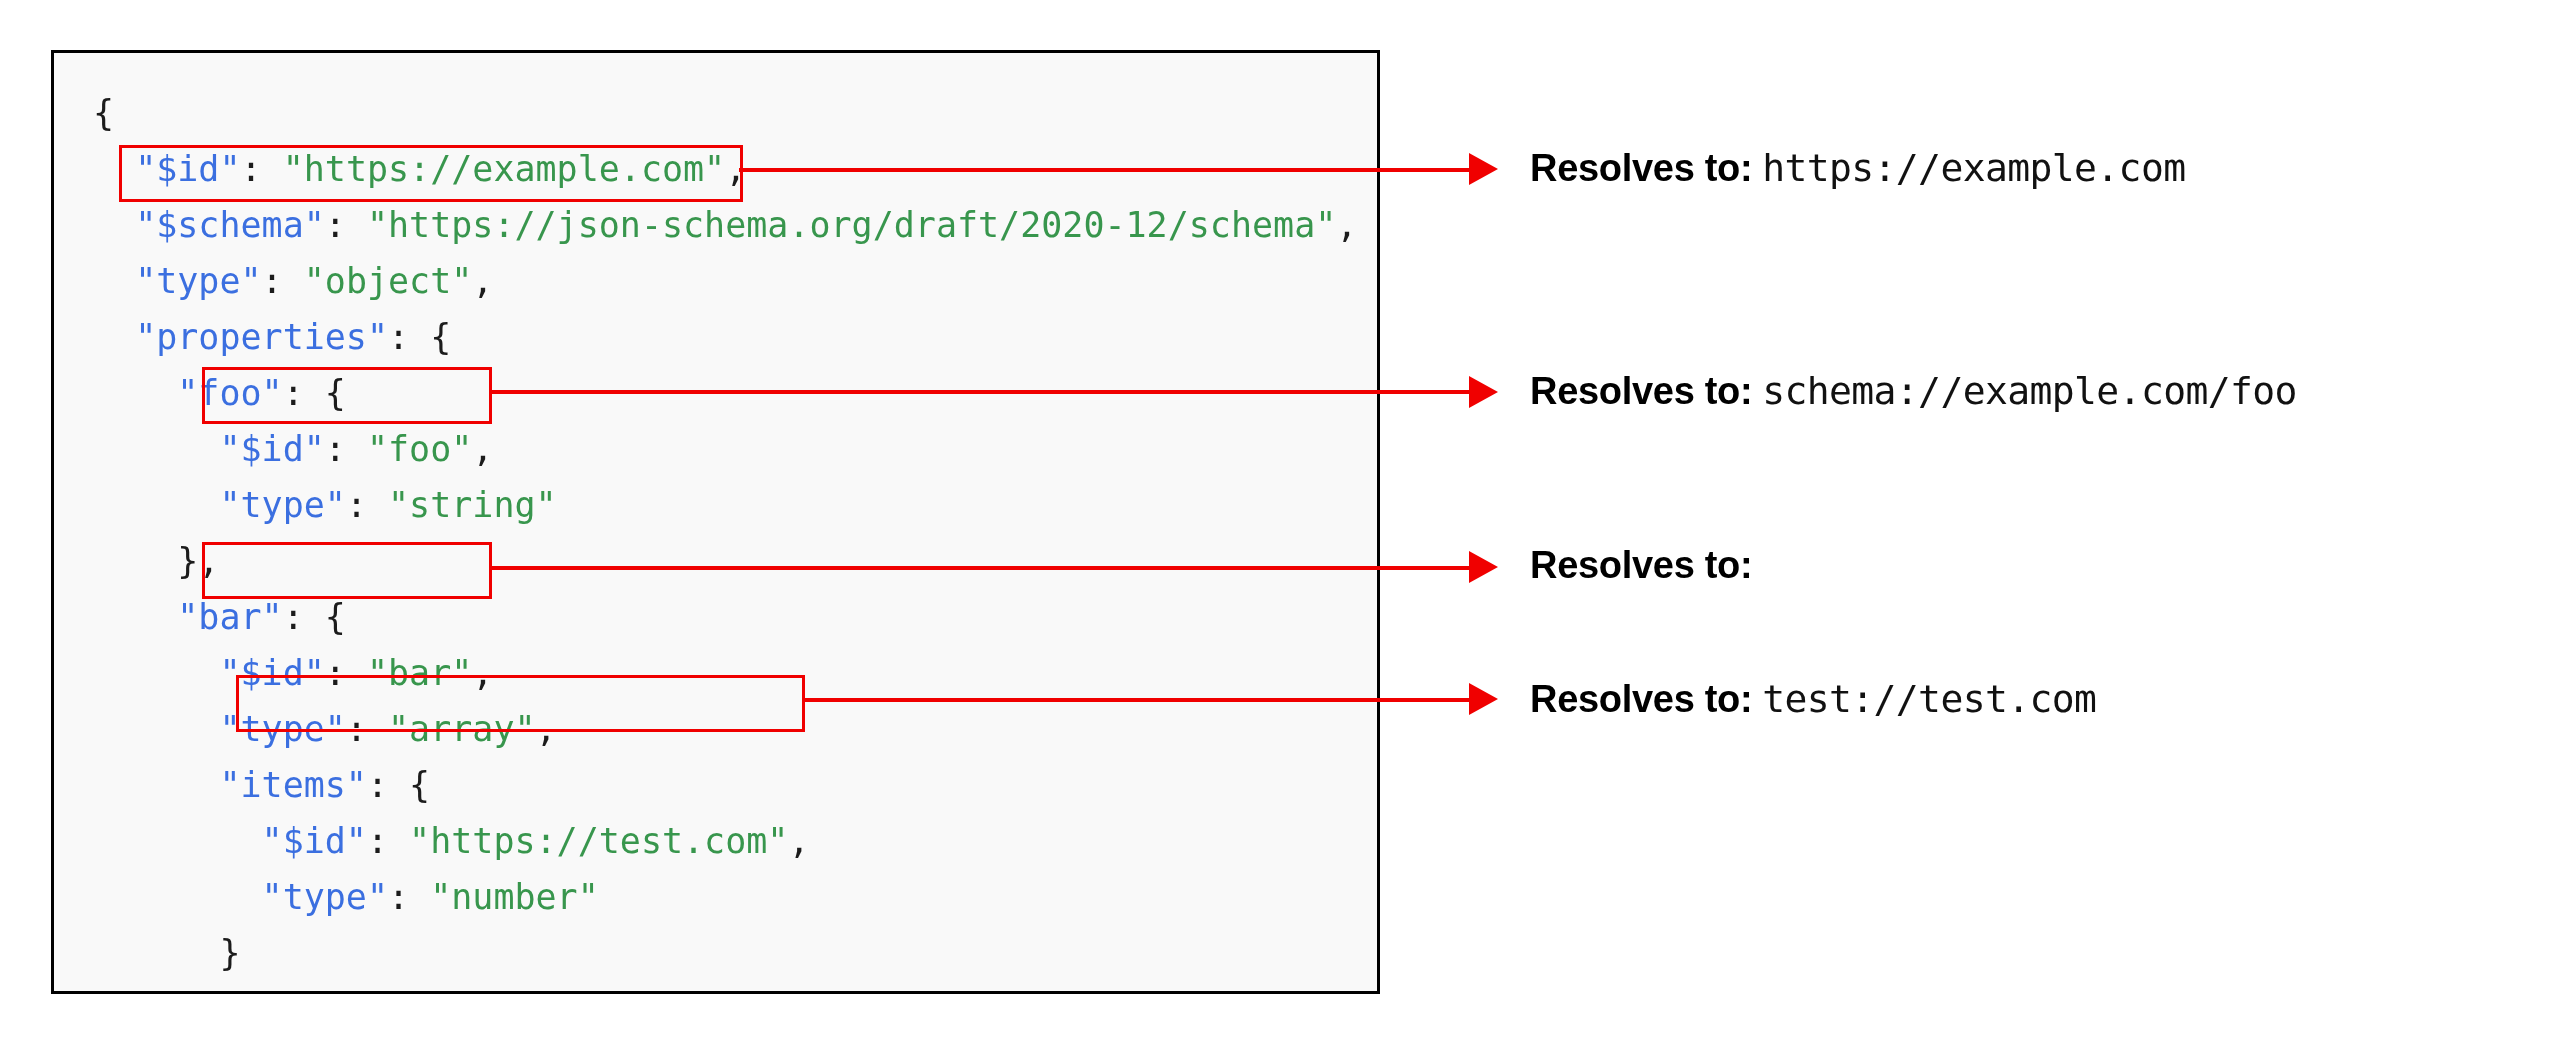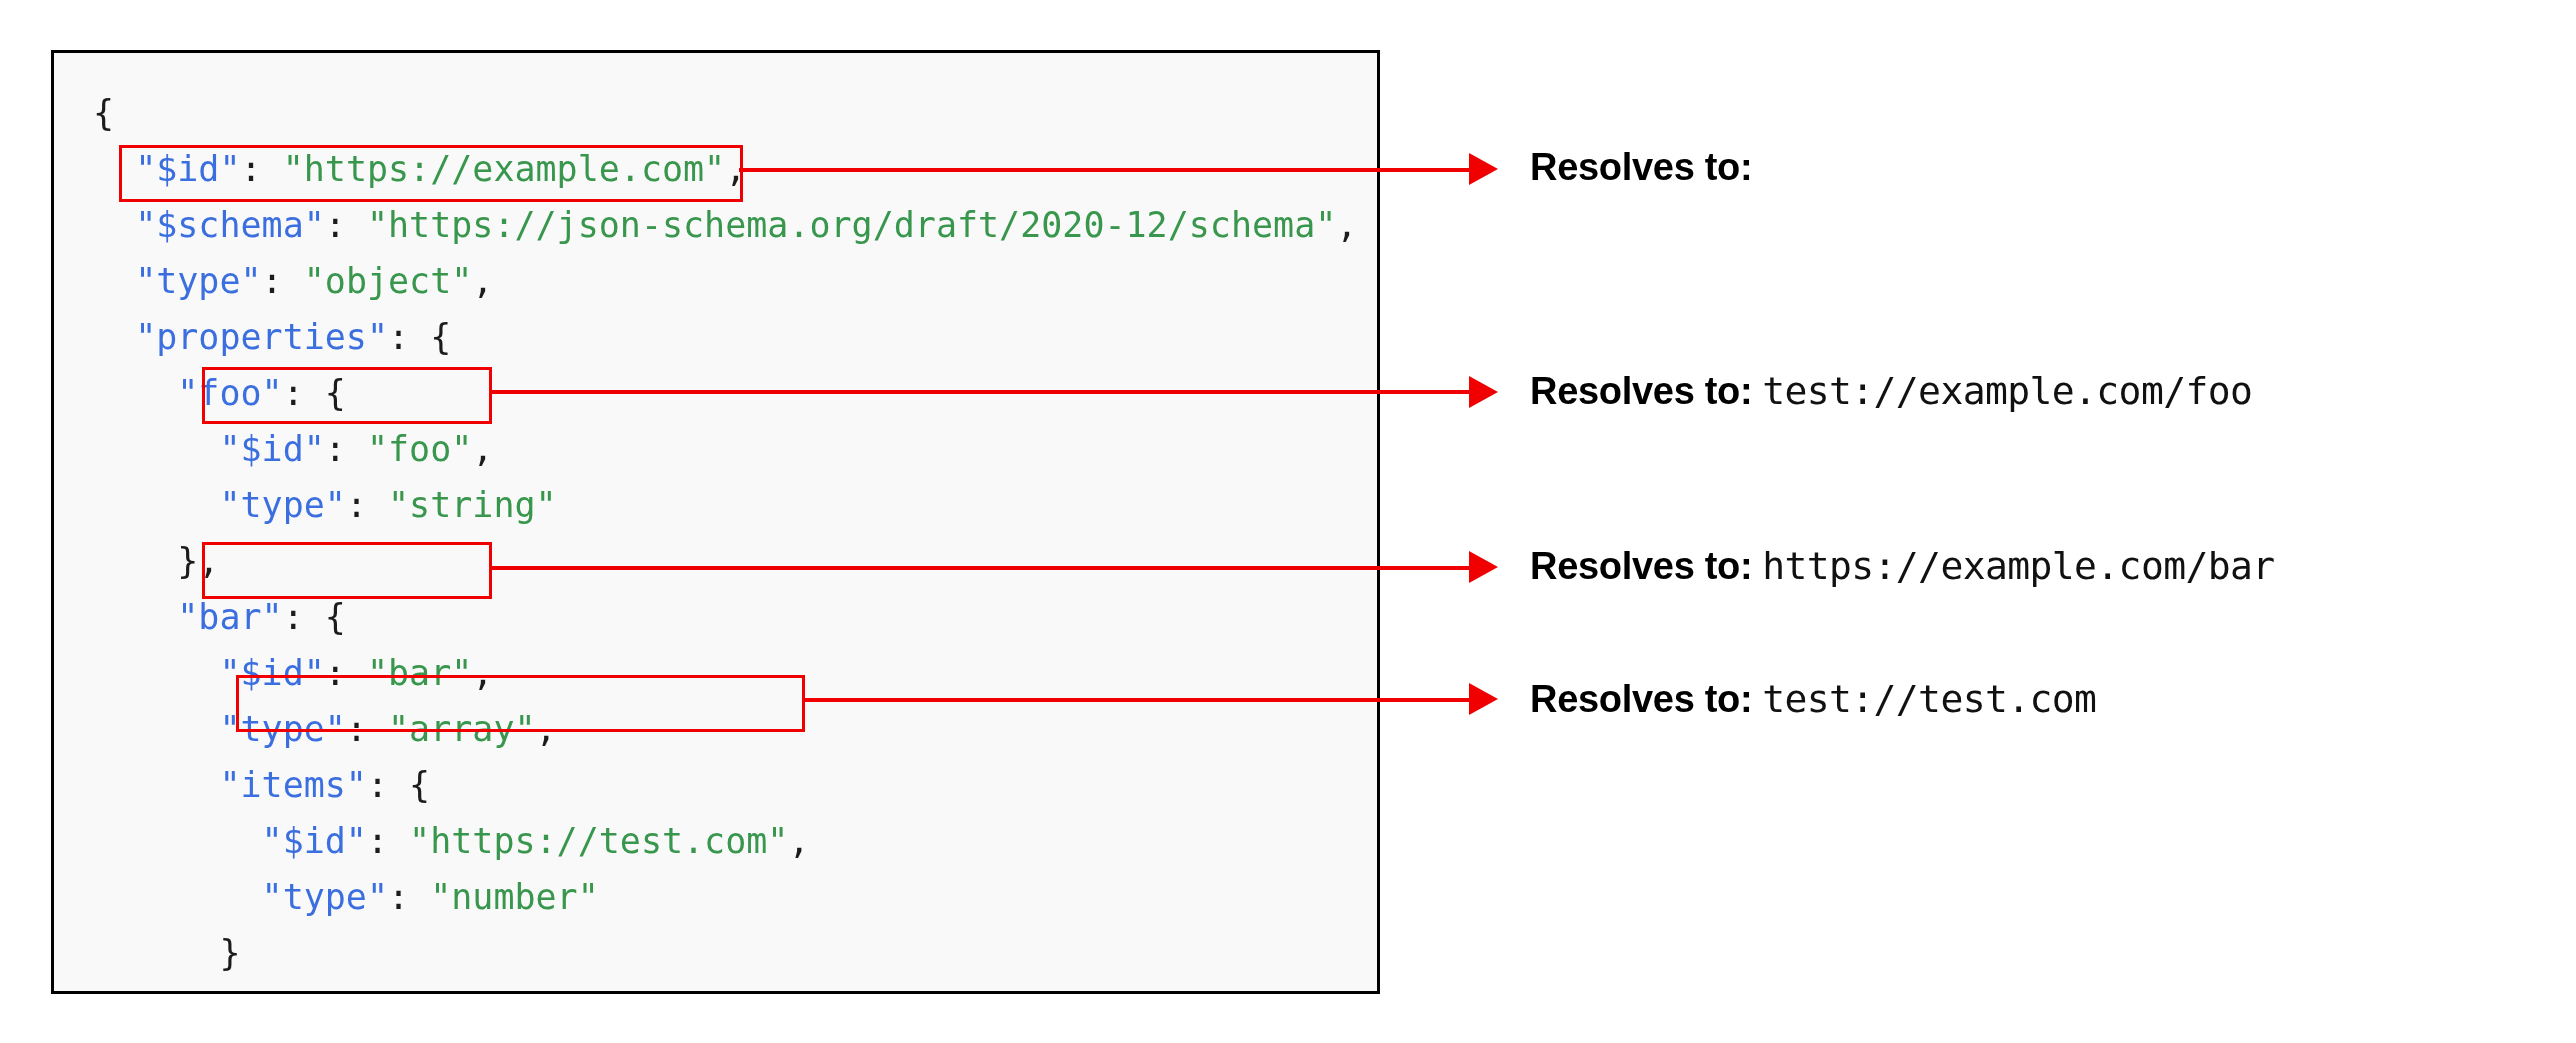--- a/index.html
+++ b/index.html
@@ -112,27 +112,27 @@
     <div class="arrow-line" style="left: 489px; top: 390px; width: 980px;"></div>
     <div class="arrow-head" style="left: 1469px; top: 376px;"></div>
     <div class="arrow-line" style="left: 489px; top: 566px; width: 980px;"></div>
     <div class="arrow-head" style="left: 1469px; top: 551px;"></div>
     <div class="arrow-line" style="left: 802px; top: 698px; width: 667px;"></div>
     <div class="arrow-head" style="left: 1469px; top: 683px;"></div>
   </div>
 <div id="resolution-layer">
     <div class="resolve-row" style="left: 1530px; top: 146px;">
       <span class="resolve-label">Resolves to:</span>
+      <span class="resolve-url">https://example.com</span>
     </div>
     <div class="resolve-row" style="left: 1530px; top: 369px;">
       <span class="resolve-label">Resolves to:</span>
-      <span class="resolve-url">test://example.com/foo</span>
+      <span class="resolve-url">schema://example.com/foo</span>
     </div>
     <div class="resolve-row" style="left: 1530px; top: 544px;">
       <span class="resolve-label">Resolves to:</span>
-      <span class="resolve-url">https://example.com/bar</span>
     </div>
     <div class="resolve-row" style="left: 1530px; top: 677px;">
       <span class="resolve-label">Resolves to:</span>
       <span class="resolve-url">test://test.com</span>
     </div>
   </div>
 
 
 </body></html>

